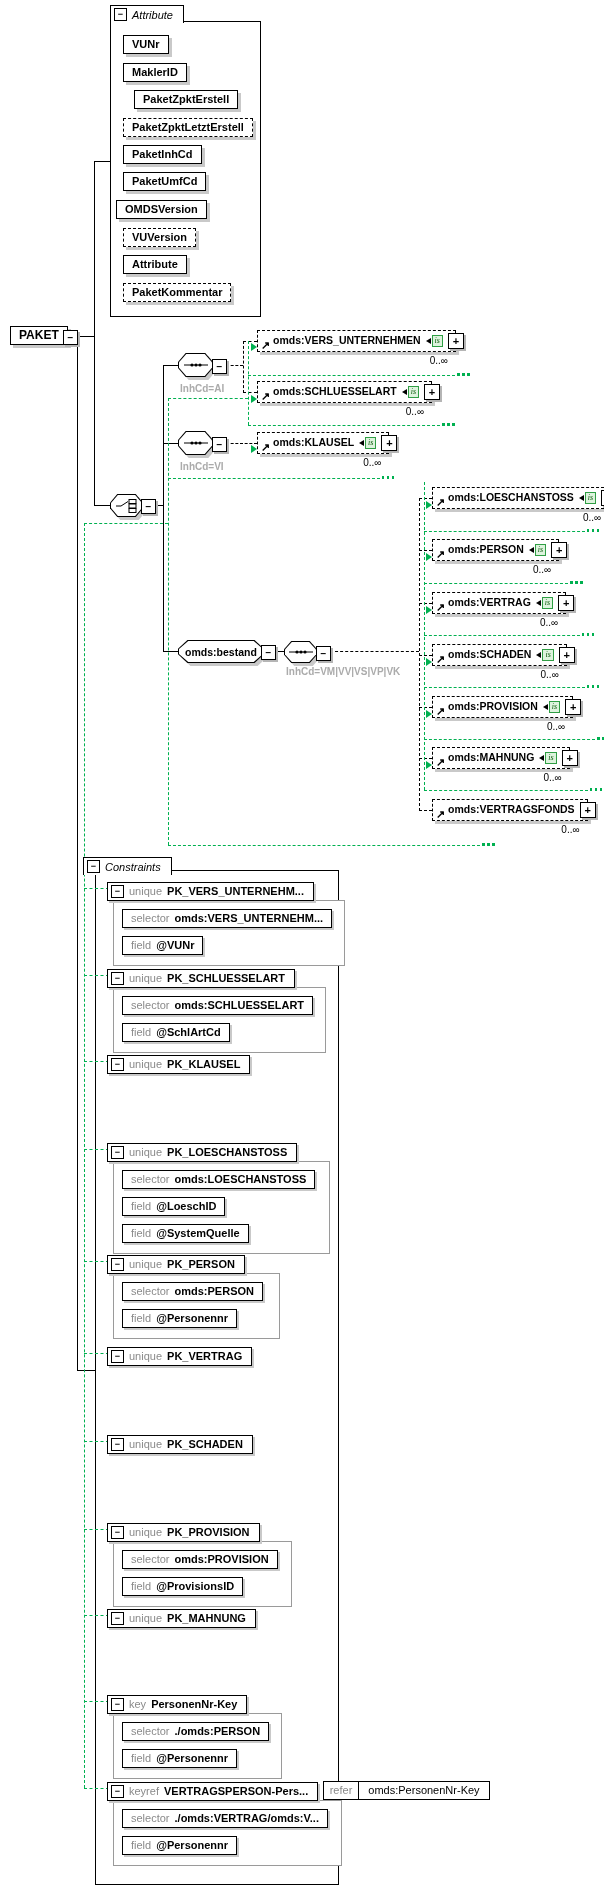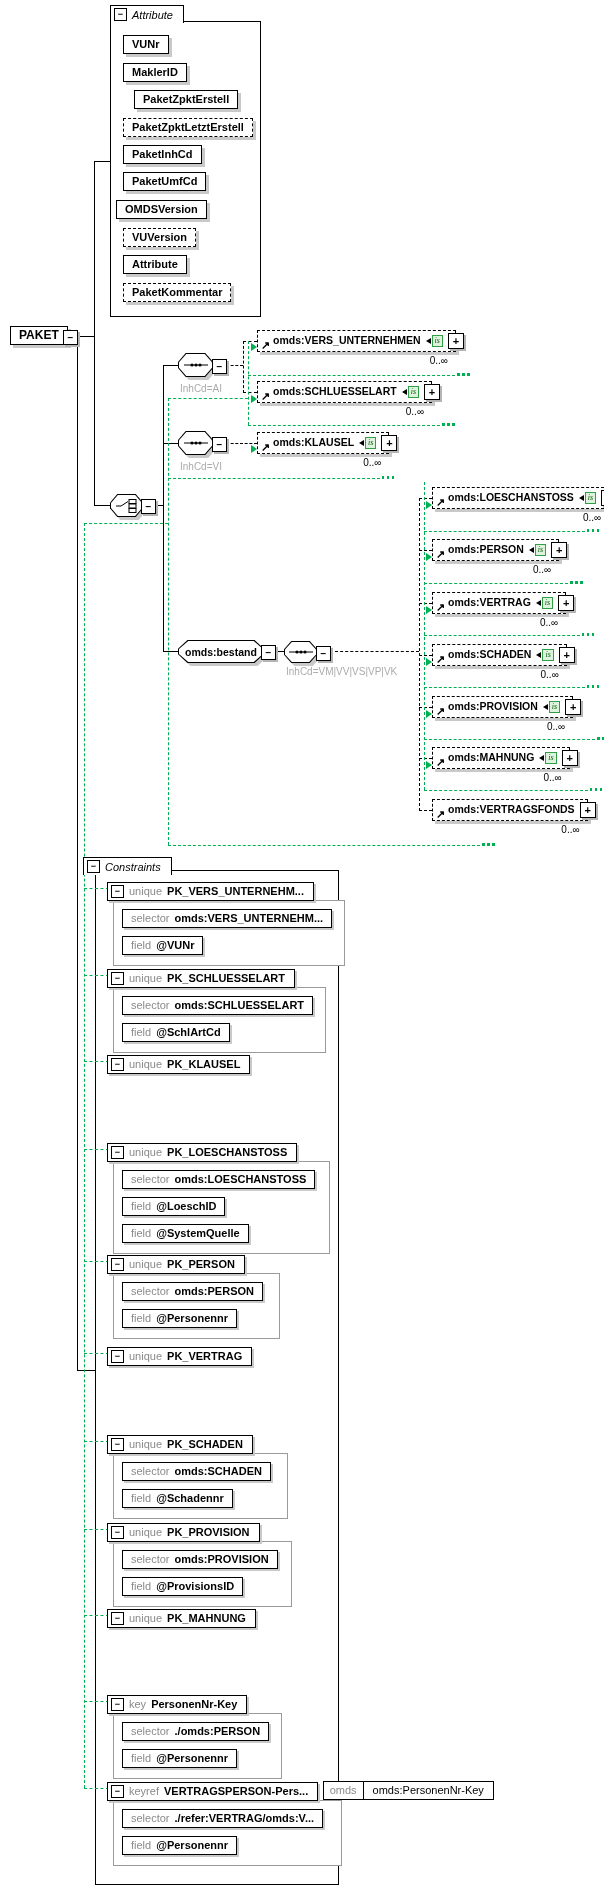--- a/index.html
+++ b/index.html
@@ -45,21 +45,21 @@
         font-family:"Liberation Serif",serif;font-style:italic;font-size:8px;
         line-height:10px;padding:0 2px;}
   .plus{position:absolute;right:-9px;top:50%;transform:translateY(-50%);
         width:14px;height:14px;background:#fff;border:1px solid #000;
         box-shadow:2px 2px 0 #b5b5b5;display:flex;align-items:center;justify-content:center;
         font-weight:bold;font-size:11px;line-height:11px;z-index:3;}
   .minusbox{position:absolute;width:13px;height:13px;background:#fff;border:1px solid #000;
         box-shadow:2px 2px 0 #b5b5b5;display:flex;align-items:center;justify-content:center;
         font-weight:bold;font-size:10px;line-height:10px;z-index:3;}
   .occurs{position:absolute;right:8px;top:25px;font-size:10px;white-space:nowrap;}
-  .glabel{position:absolute;color:#ababab;font-size:10px;white-space:nowrap;z-index:2;}
+  .glabel{position:absolute;color:#ababab;font-size:10px;white-space:nowrap;z-index:2;font-weight:bold;}
   
   .comp{position:absolute;z-index:2;}
   .comp .osh,.comp .o1,.comp .o2{position:absolute;
      clip-path:polygon(22% 0,78% 0,100% 38%,100% 62%,78% 100%,22% 100%,0 62%,0 38%);}
   .comp.wide .osh,.comp.wide .o1,.comp.wide .o2{
      clip-path:polygon(11% 0,89% 0,100% 38%,100% 62%,89% 100%,11% 100%,0 62%,0 38%);}
   .comp .osh{inset:0;transform:translate(3px,3px);background:#c9c9c9;}
   .comp .o1{inset:0;background:#000;}
   .comp .o2{inset:1px;background:#fff;}
   .comp .oc{position:absolute;inset:0;display:flex;align-items:center;justify-content:center;z-index:2;}
@@ -501,24 +501,20 @@
   </div>
 
   <div class="cblock" style="left:107px;top:1433px">
     <div class="chead">
       <span class="sqminus">
           <span>−</span>
         </span>
       <span class="ckw">unique</span>
       <span class="cname">PK_SCHADEN</span>
     </div>
-    <div class="cbody" style="min-width:153px">
-      <div class="crow"><span class="ckw2">selector</span><span class="cval">omds:SCHADEN</span></div>
-      <div class="crow"><span class="ckw2">field</span><span class="cval">@Schadennr</span></div>
-    </div>
   </div>
 
   <div class="cblock" style="left:107px;top:1521px">
     <div class="chead">
       <span class="sqminus">
           <span>−</span>
         </span>
       <span class="ckw">unique</span>
       <span class="cname">PK_PROVISION</span>
     </div>
@@ -554,22 +550,22 @@
 
   <div class="cblock" style="left:107px;top:1780px">
     <div class="chead">
       <span class="sqminus">
           <span>−</span>
         </span>
       <span class="ckw">keyref</span>
       <span class="cname">VERTRAGSPERSON-Pers...</span>
     </div>
     <div class="crefer">
-      <span class="referkw">omds</span>
+      <span class="referkw">refer</span>
       <span class="referval">omds:PersonenNr-Key</span>
     </div>
     <div class="cbody" style="min-width:207px">
-      <div class="crow"><span class="ckw2">selector</span><span class="cval">./refer:VERTRAG/omds:V...</span></div>
+      <div class="crow"><span class="ckw2">selector</span><span class="cval">./omds:VERTRAG/omds:V...</span></div>
       <div class="crow"><span class="ckw2">field</span><span class="cval">@Personennr</span></div>
     </div>
   </div>
 
 </div>
 
 </body></html>

